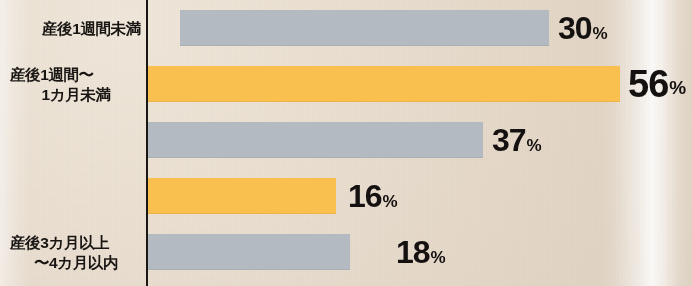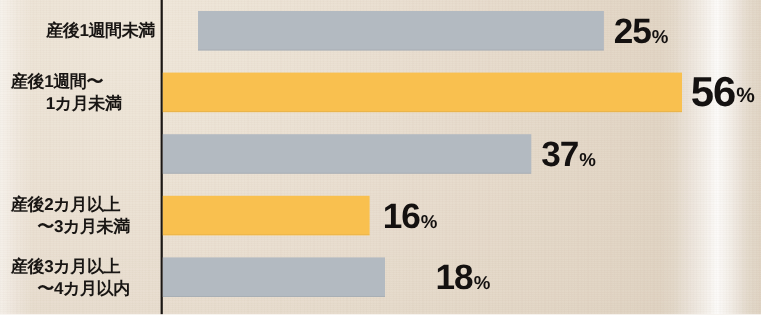--- a/index.html
+++ b/index.html
@@ -119,21 +119,21 @@
 
   <div id="grain"></div>
   <div id="axis-line"></div>
 
   <div class="row" style="top:0px;margin-left:32px;">
     <div class="row-label">
       <span class="l1">産後1週間未満</span>
     </div>
     <div class="bar" style="width:369px; background:#b3bac1;"></div>
     <div class="value" style="left:526px;">
-      <span class="num">25</span>
+      <span class="num">30</span>
       <span class="pct">%</span>
     </div>
   </div>
 
   <div class="row big" style="top:56px;">
     <div class="row-label">
       <span class="l1">産後1週間〜</span>
       <span class="l2">1カ月未満</span>
     </div>
     <div class="bar" style="width:472px; background:#f9c04f;"></div>
@@ -145,24 +145,20 @@
 
   <div class="row" style="top:112px;">
     <div class="bar" style="width:335px; background:#b3bac1;"></div>
     <div class="value" style="left:492px;justify-content:flex-end;">
       <span class="num">37</span>
       <span class="pct">%</span>
     </div>
   </div>
 
   <div class="row" style="top:168px;">
-    <div class="row-label">
-      <span class="l1">産後2カ月以上</span>
-      <span class="l2">〜3カ月未満</span>
-    </div>
     <div class="bar" style="width:188px; background:#f9c04f;"></div>
     <div class="value" style="left:348px;">
       <span class="num">16</span>
       <span class="pct">%</span>
     </div>
   </div>
 
   <div class="row" style="top:224px;">
     <div class="row-label">
       <span class="l1">産後3カ月以上</span>

